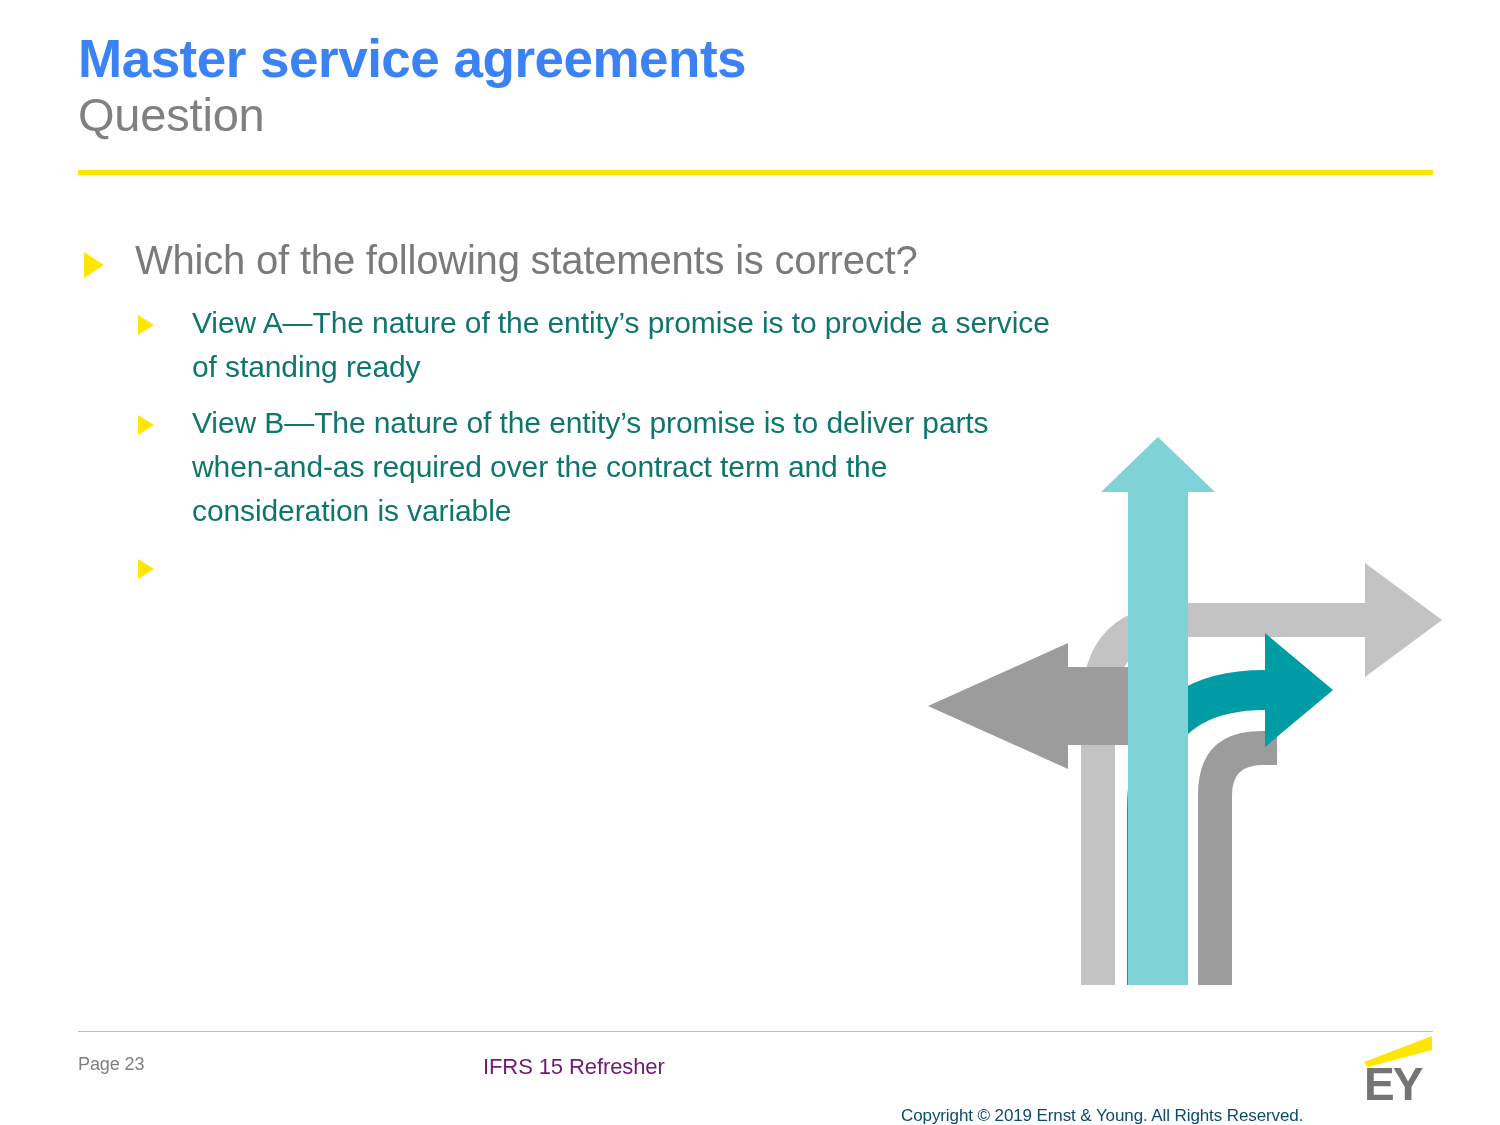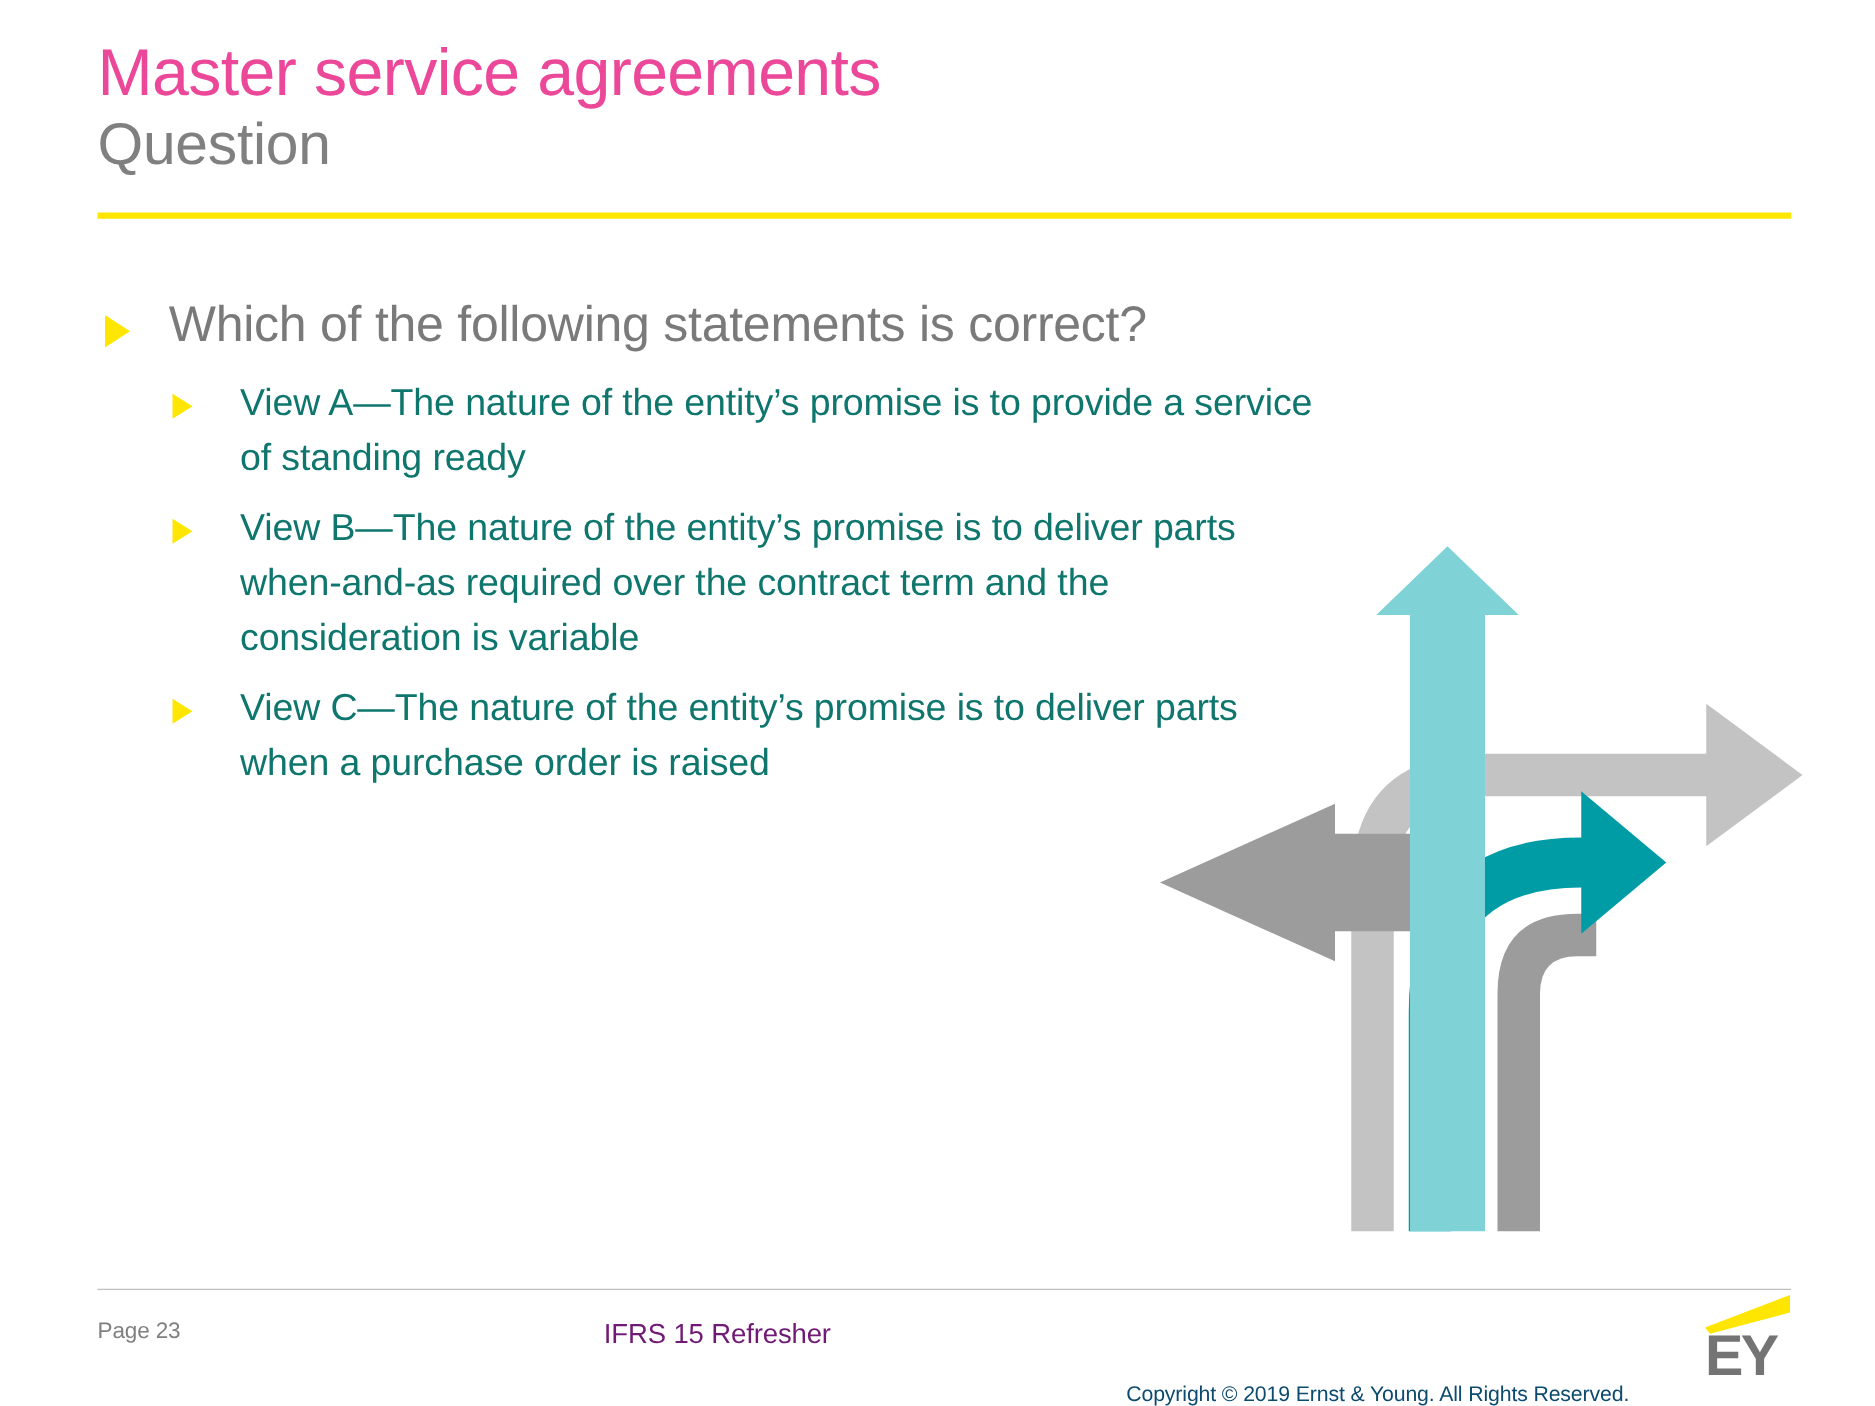--- a/index.html
+++ b/index.html
@@ -13,21 +13,21 @@
   .slide {
     position:relative;
     width:1500px; height:1125px;
     overflow:hidden;
     background:#ffffff;
   }
 
   
   .header { position:absolute; left:78px; top:32px; width:1355px; }
   .title-main {
-    font-size:53px; font-weight:normal; color:#ec4899;
+    font-size:53px; font-weight:bold; color:#3b82f6;
     line-height:1.02; letter-spacing:-0.5px; white-space:nowrap;
   }
   .title-sub {
     font-size:47px; font-weight:normal; color:#808080;
     line-height:1.08; letter-spacing:-0.2px; white-space:nowrap;
     margin-top:4px;
   }
   .title-rule {
     position:absolute; left:0px; top:138px;
     width:1355px; height:5px; background:#FFE600;
@@ -122,21 +122,20 @@
         <div class="txt w-a">View A—The nature of the entity’s promise is to provide a service of standing ready</div>
       </div>
 
       <div class="bullet-l2">
         <span class="tri"></span>
         <div class="txt w-b">View B—The nature of the entity’s promise is to deliver parts when-and-as required over the contract term and the consideration is variable</div>
       </div>
 
       <div class="bullet-l2">
         <span class="tri"></span>
-        <div class="txt w-c">View C—The nature of the entity’s promise is to deliver parts when a purchase order is raised</div>
       </div>
 
 
     </div>
   </div>
 
   <div class="graphic">
     <svg viewBox="0 0 545 565" xmlns="http://www.w3.org/2000/svg">
 
       <g>

